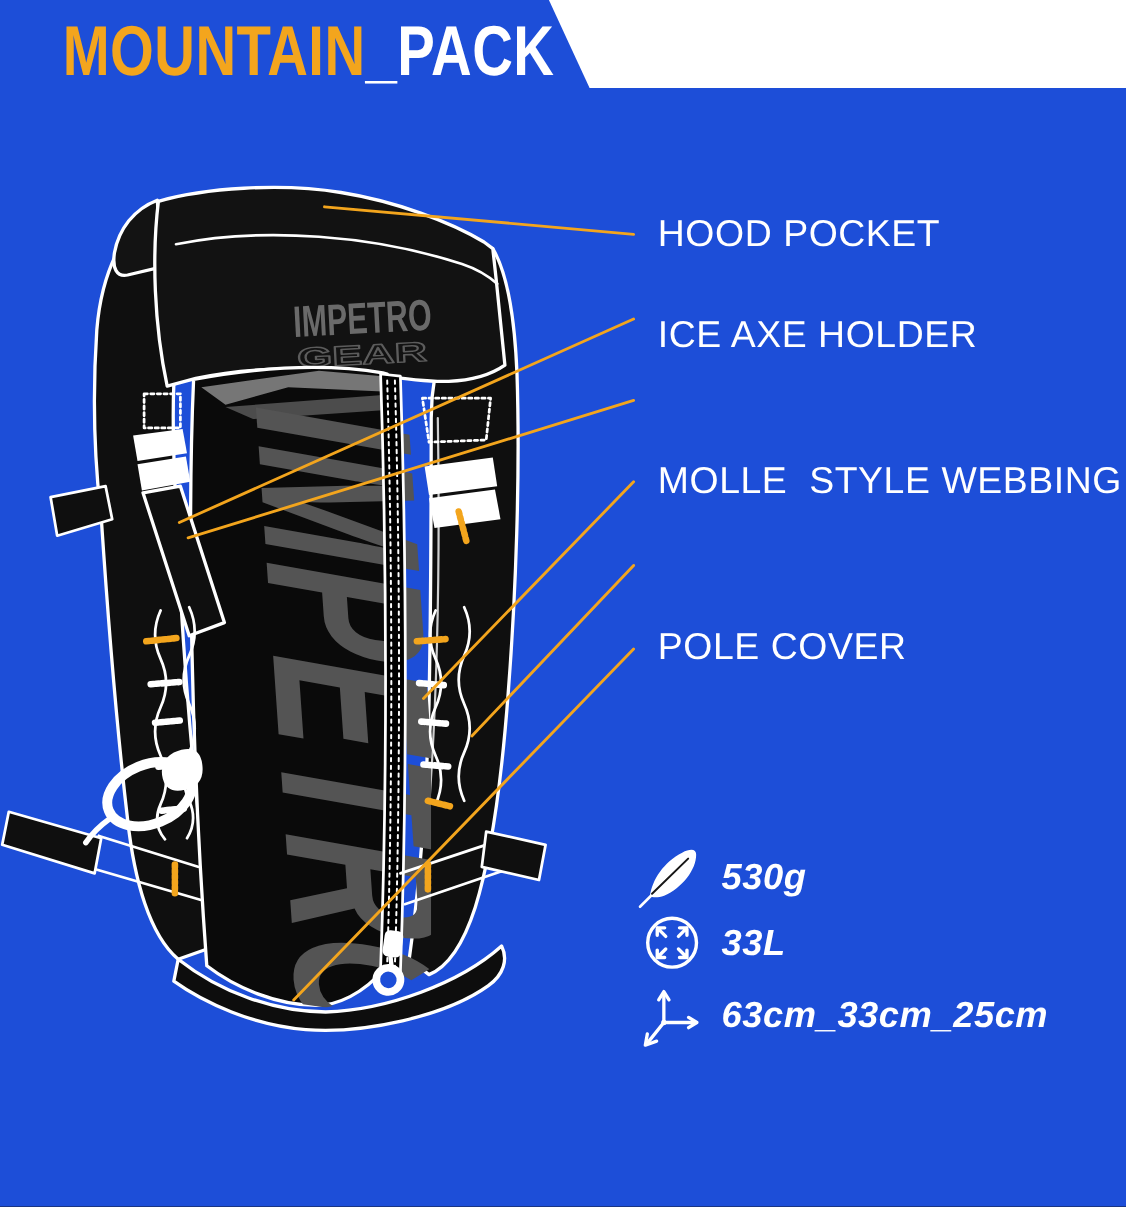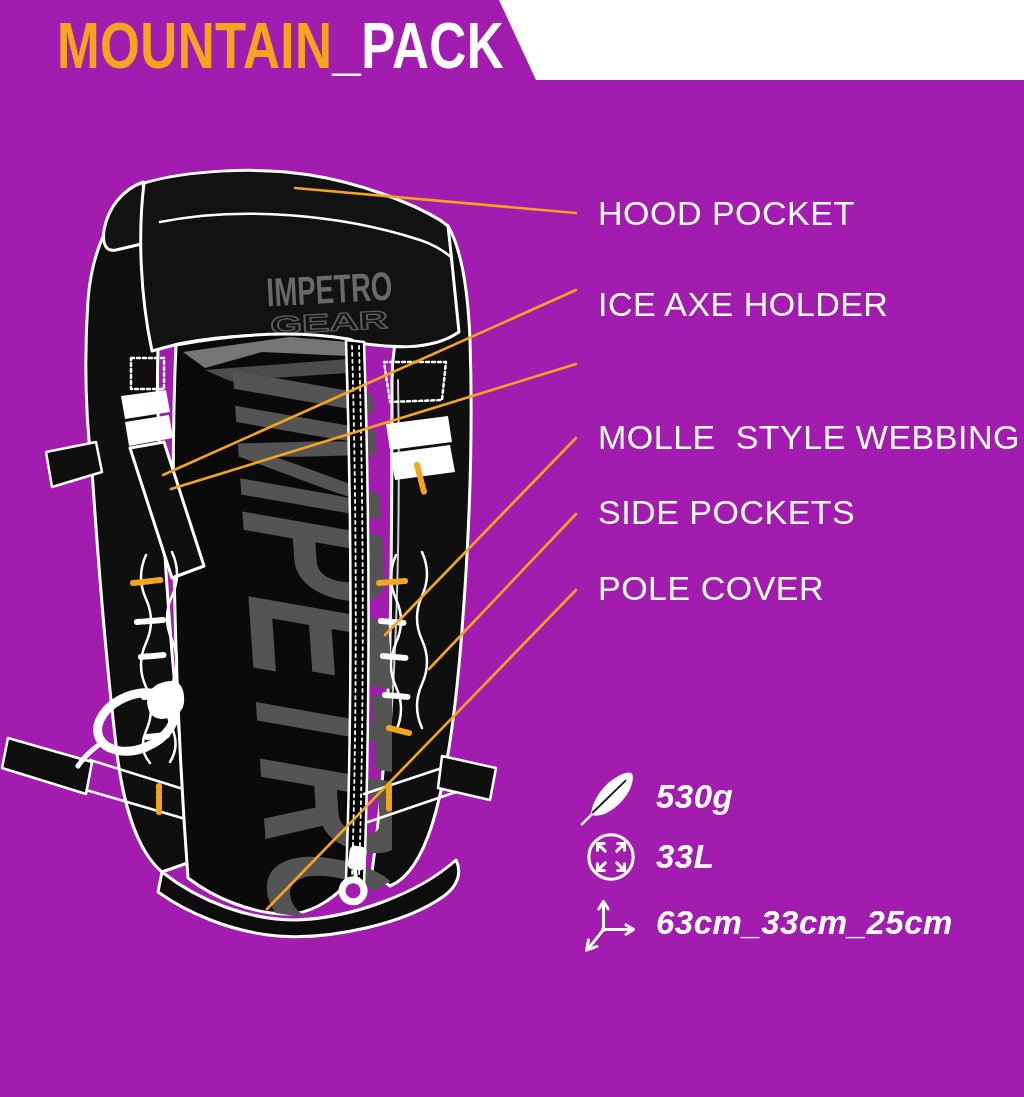--- a/index.html
+++ b/index.html
@@ -1,19 +1,19 @@
 <!DOCTYPE html>
 <html><head>
 <meta charset="utf-8">
 <style>
   html,body{margin:0;padding:0;background:#171717;}
   .page{
     position:relative;
     width:1024px;height:1097px;
-    background:#a21caf;
+    background:#1d4ed8;
     overflow:hidden;
     font-family:"Liberation Sans", sans-serif;
     text-align:right;
   }
   
   .banner-wedge{
     position:absolute;left:0;top:0;width:1024px;height:80px;
     background:#ffffff;
     clip-path:polygon(499px 0px,1024px 0px,1024px 80px,536px 80px);
   }
@@ -172,21 +172,20 @@
       <line x1="171" y1="489" x2="576" y2="364"></line>
       <line x1="385" y1="635" x2="576" y2="438"></line>
       <line x1="429" y1="669" x2="576" y2="514"></line>
       <line x1="267" y1="909" x2="576" y2="590"></line>
     </g>
   </svg>
 
   <div class="feature-label" style="top:193px">HOOD POCKET</div>
   <div class="feature-label" style="top:284px">ICE AXE HOLDER</div>
   <div class="feature-label" style="top:417px">MOLLE  STYLE WEBBING</div>
-  <div class="feature-label" style="top:492px">SIDE POCKETS</div>
   <div class="feature-label" style="top:568px">POLE COVER</div>
 
   <div class="spec-row" style="top:768px">
     <span class="spec-icon">
       <svg width="62" height="58" viewBox="0 0 68 62">
         <path d="M12,50 C14,34 26,16 44,7 C52,3 58,3 58,9 C58,24 44,42 26,50 C20,52 14,52 12,50 Z" fill="#ffffff"></path>
         <path d="M2,61 L16,47" stroke="#ffffff" stroke-width="2.6" stroke-linecap="round"></path>
         <path d="M14,48 L50,13" stroke="#171717" stroke-width="2" stroke-linecap="round"></path>
       </svg>
     </span>

